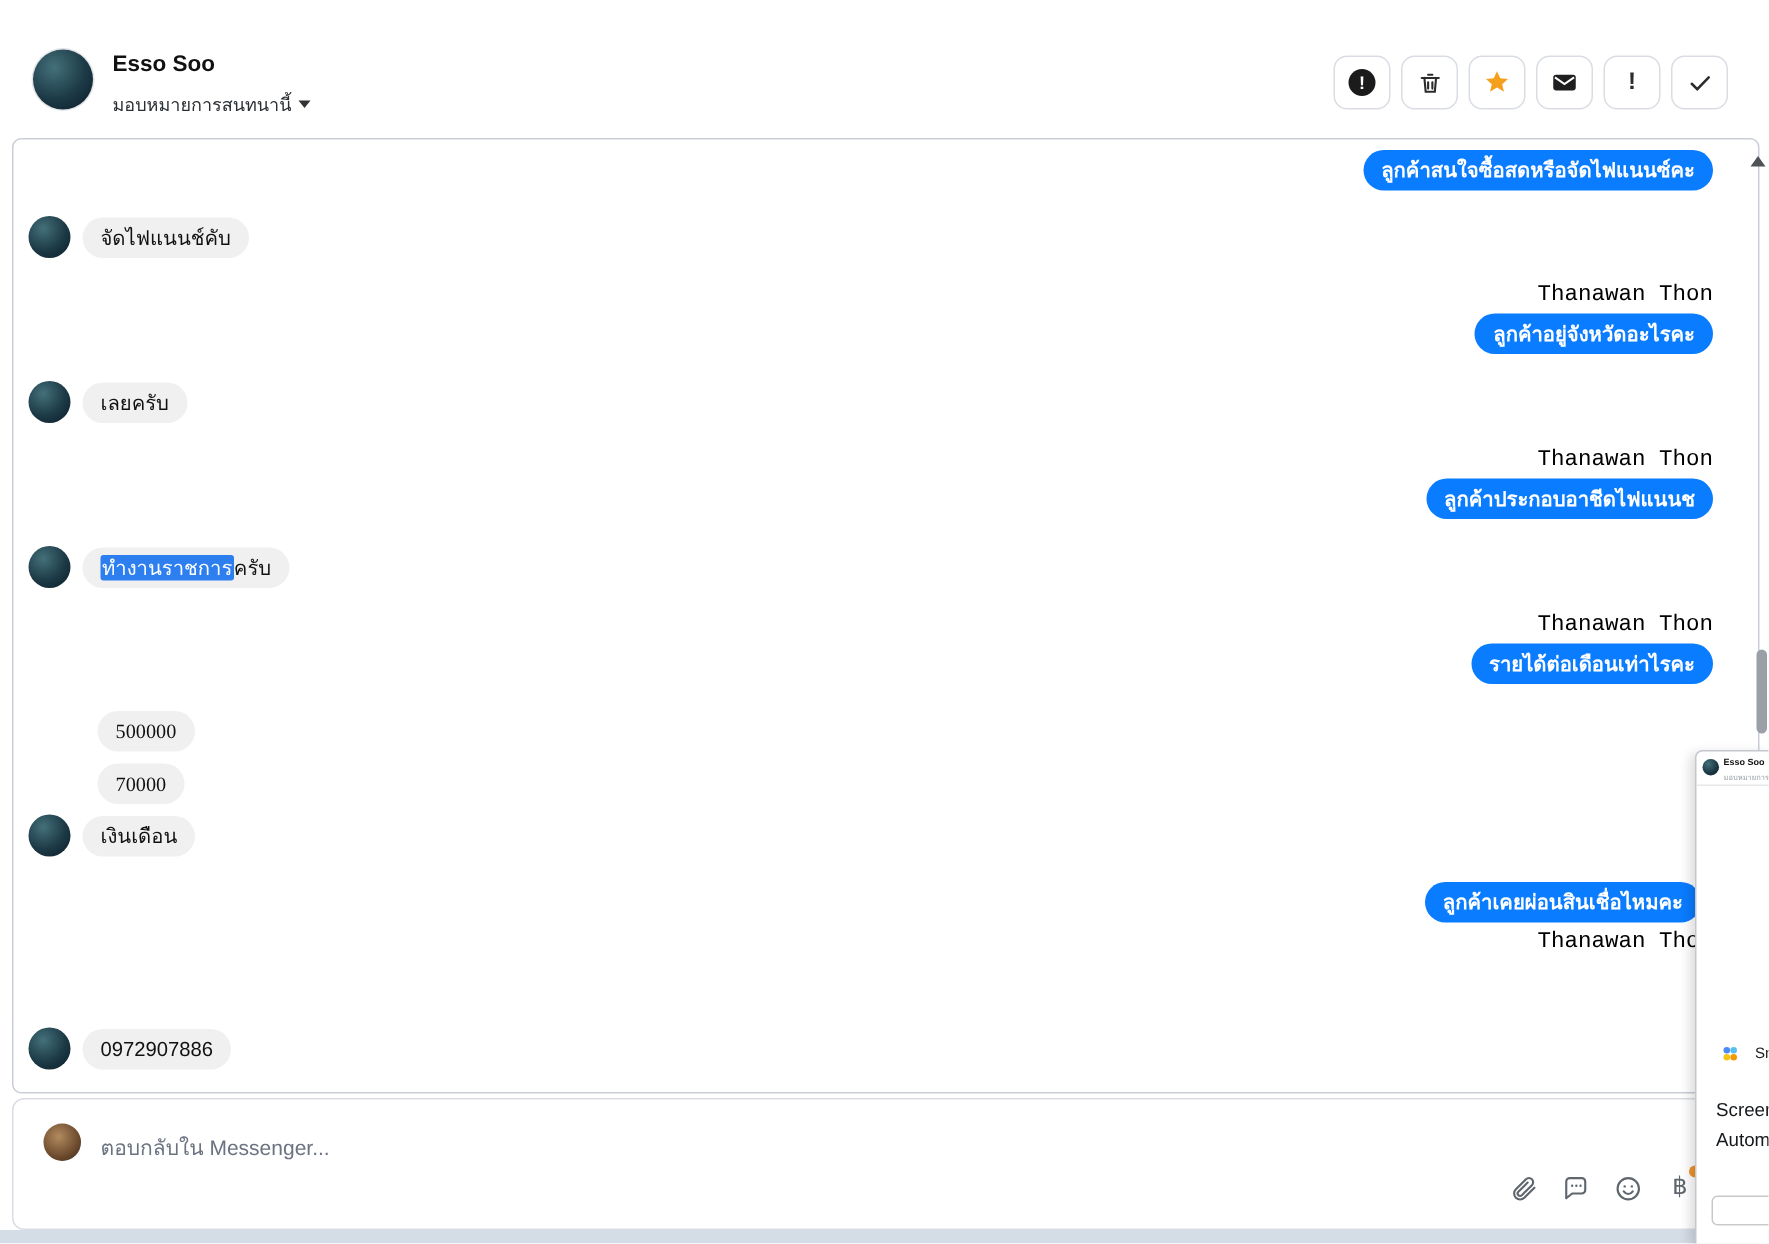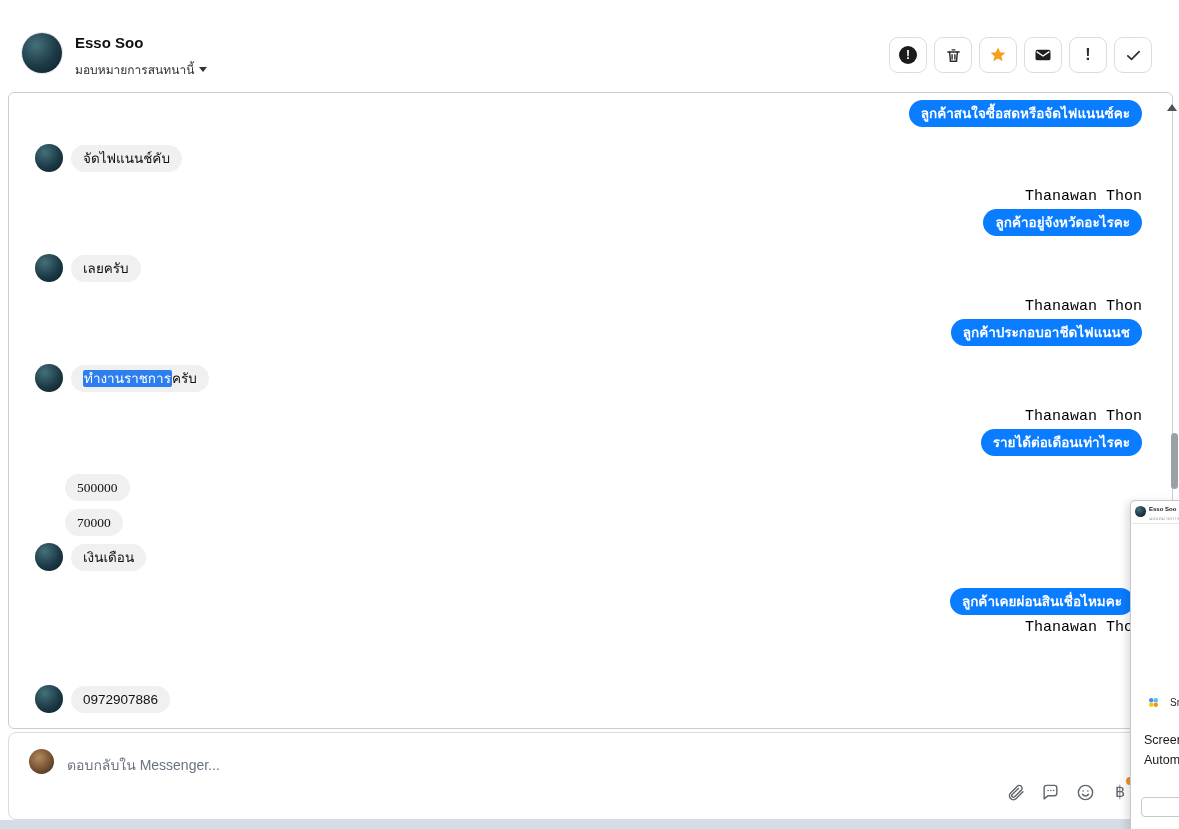--- a/index.html
+++ b/index.html
@@ -24,21 +24,21 @@
   .abtn{width:36px;height:34px;border:1px solid #d9dde3;border-radius:9px;background:#fff;
     display:flex;align-items:center;justify-content:center;cursor:pointer;}
   .icn-circle{width:18px;height:18px;border-radius:50%;background:#1b1b1b;color:#fff;font-size:12px;font-weight:bold;
     display:flex;align-items:center;justify-content:center;line-height:1;}
   .glyph{font-size:16px;font-weight:bold;color:#2c2c2c;line-height:1;}
 
   
   .chat{position:absolute;left:8px;top:92px;width:1163px;height:635px;background:#fff;
     border:1px solid #c9ced6;border-radius:6px;overflow:hidden;}
   .m{position:absolute;white-space:nowrap;}
-  .mleft{left:26px;display:flex;align-items:center;gap:8px;}
+  .mleft{left:10px;display:flex;align-items:center;gap:8px;}
   .mleft.noav{left:56px;font-family:Liberation Serif, serif;}
   .mright{right:30px;display:flex;justify-content:flex-end;}
   .bubble{display:inline-block;padding:5px 12px;border-radius:15px;font-size:13.5px;line-height:17px;white-space:nowrap;}
   .blue{background:#0a7cff;color:#fff;font-weight:600;}
   .gray{background:#f0f0f0;color:#111;}
   .pname{position:absolute;right:30px;font-size:15px;color:#000000;font-family:Liberation Mono, monospace;}
   .sel{background:#2d7ff0;color:#fff;border-radius:2px;padding:1px 1px;}
 
   
   .scroll-arrow{position:absolute;right:2px;top:104px;width:0;height:0;z-index:5;

